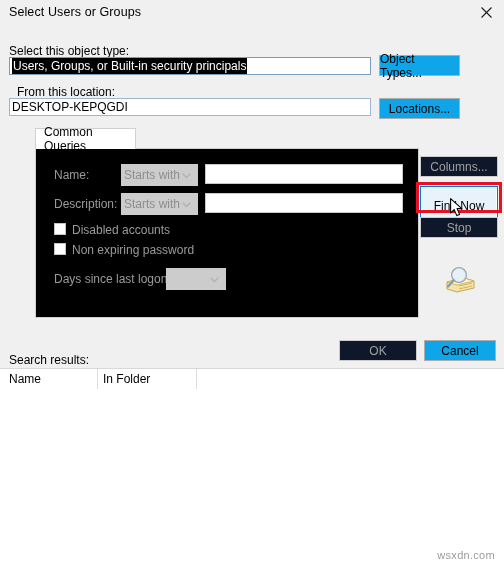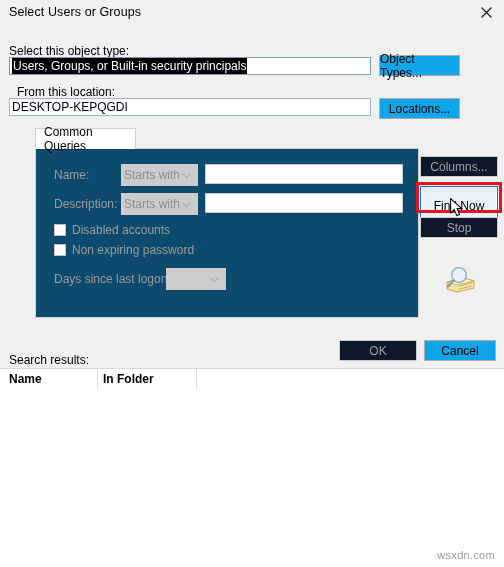--- a/index.html
+++ b/index.html
@@ -136,21 +136,21 @@
     padding-left: 8px;
     z-index: 2;
   }
   #tab-body {
     position: absolute;
     left: 0;
     top: 20px;
     width: 384px;
     height: 170px;
     box-sizing: border-box;
-    background: #0c4a6e;
+    background: #000000;
     border: 1px solid #d0d0d0;
   }
 
   
   .dim {
     color: #9a9a9a;
   }
 
   
   .combo {
@@ -169,21 +169,21 @@
     position: absolute;
     right: 7px;
     top: 50%;
     transform: translateY(-50%);
   }
 
   
   .cbrow {
     position: absolute;
     display: flex;
-    align-items: center;
+    align-items: flex-start;
     font-size: 12px;
     color: #9a9a9a;
   }
   .cbbox {
     width: 12px;
     height: 12px;
     box-sizing: border-box;
     border: 1px solid #c4c4c4;
     background: #ffffff;
     margin-right: 6px;
@@ -224,21 +224,20 @@
     height: 20px;
     background: #ffffff;
   }
   .col-head {
     position: absolute;
     top: 3px;
     font-size: 12px;
     color: #000;
     height: 17px;
     box-sizing: border-box;
-    font-weight: bold;
   }
   .col-sep {
     position: absolute;
     top: 0;
     width: 1px;
     height: 20px;
     background: #dcdcdc;
   }
 
   

